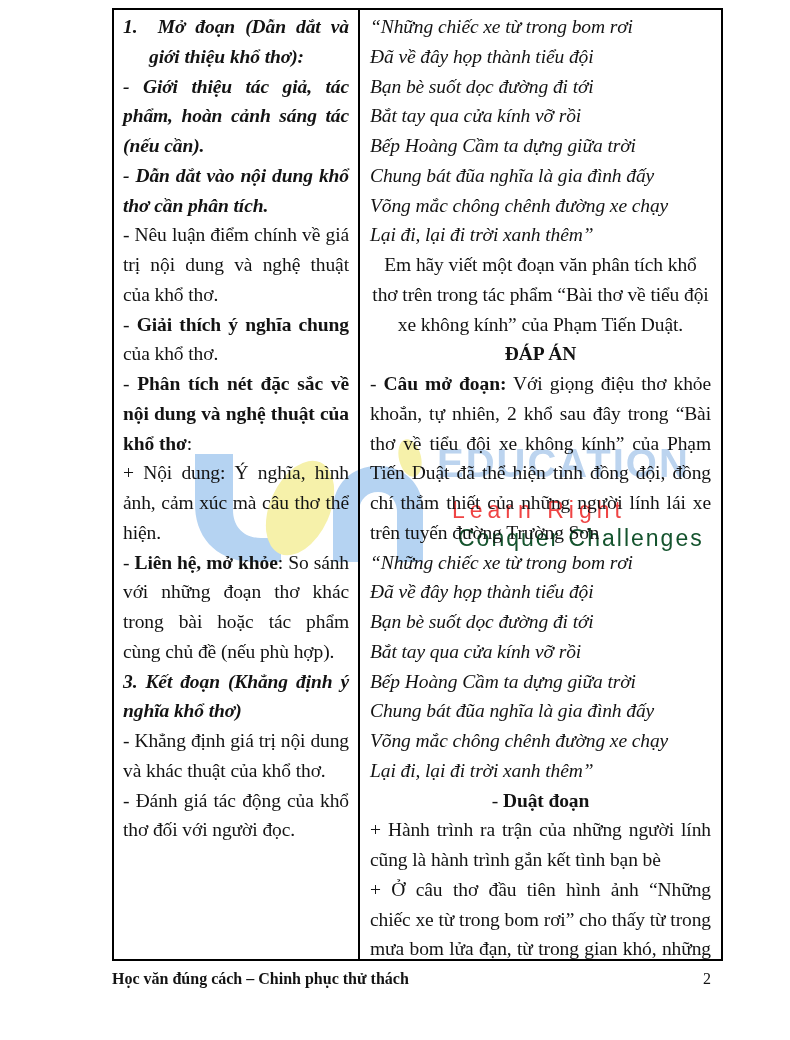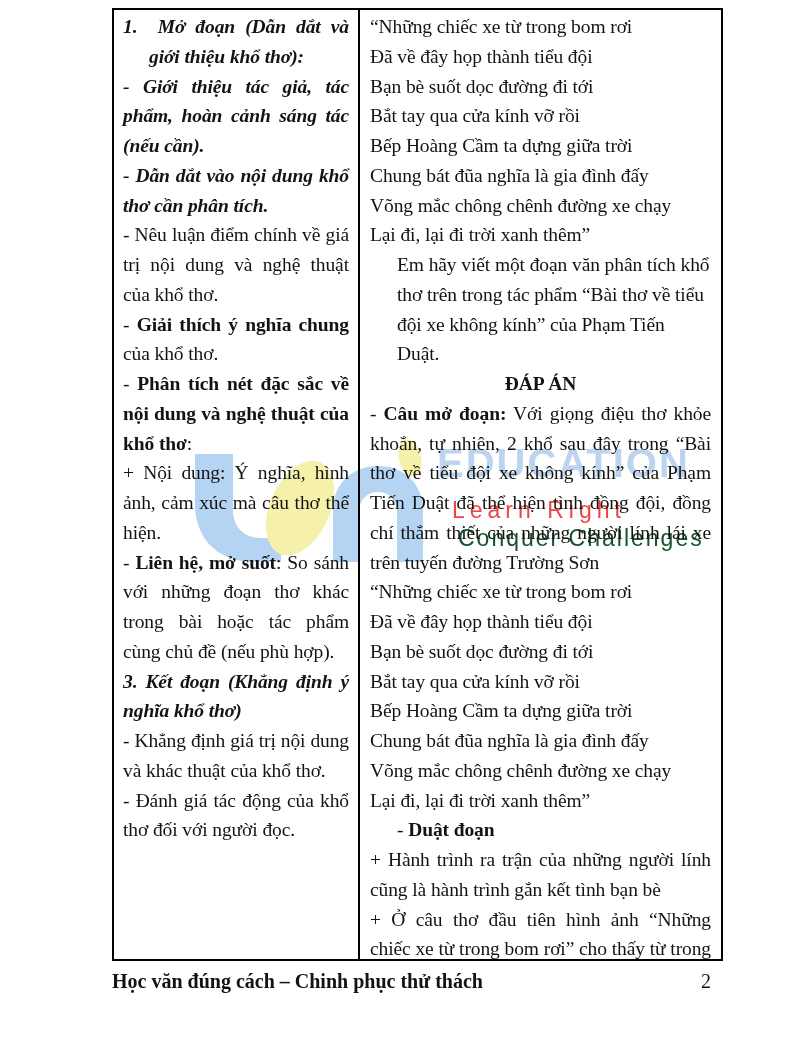--- a/index.html
+++ b/index.html
@@ -21,31 +21,31 @@
            font-size:23px;letter-spacing:2px;color:#14532d;}
 
   
   .doc-table{position:absolute;left:112px;top:8px;width:611px;height:953px;
              border:2px solid #000;box-sizing:border-box;display:flex;z-index:1;}
   .col{box-sizing:border-box;overflow:hidden;padding:2px 9px 12px 9px;}
   .col-left{width:246px;border-right:2px solid #000;}
   .col-right{flex:1;padding:2px 10px 0 10px;}
 
   .para{font-size:19.5px;line-height:29.75px;text-align:justify;letter-spacing:-0.1px;}
-  .para.poem{text-align:left;}
-  .para.leftal{text-align:left;margin-left:27px;}
+  .para.poem{text-align:left;font-style:italic;}
+  .para.leftal{text-align:center;}
   .para.center{text-align:center;}
   .para.hang{padding-left:26px;text-indent:-26px;}
   .b{font-weight:bold;}
   .bi{font-weight:bold;font-style:italic;}
 
   
   .footer{position:absolute;left:112px;top:970px;width:599px;z-index:1;
           display:flex;justify-content:space-between;align-items:baseline;
-          font-size:20px;}
+          font-size:16px;}
   .footer .slogan{font-weight:bold;}
   .footer .pageno{font-weight:normal;}
 </style>
 </head>
 <body>
 
 <div class="page">
 
   <div class="watermark">
     <svg class="wm-logo" viewBox="0 0 240 132" aria-hidden="true">
@@ -61,21 +61,21 @@
 
   <div class="doc-table">
     <div class="col col-left" id="col-left">
         <div class="para hang"><span class="bi">1.&nbsp;&nbsp;Mở đoạn (Dẫn dắt và giới thiệu khổ thơ):</span></div>
         <div class="para"><span class="bi">- Giới thiệu tác giả, tác phẩm, hoàn cảnh sáng tác (nếu cần).</span></div>
         <div class="para"><span class="bi">- Dẫn dắt vào nội dung khổ thơ cần phân tích.</span></div>
         <div class="para"><span>- Nêu luận điểm chính về giá trị nội dung và nghệ thuật của khổ thơ.</span></div>
         <div class="para"><span>- </span><span class="b">Giải thích ý nghĩa chung</span><span> của khổ thơ.</span></div>
         <div class="para"><span>- </span><span class="b">Phân tích nét đặc sắc về nội dung và nghệ thuật của khổ thơ</span><span>:</span></div>
         <div class="para"><span>+ Nội dung: Ý nghĩa, hình ảnh, cảm xúc mà câu thơ thể hiện.</span></div>
-        <div class="para"><span>- </span><span class="b">Liên hệ, mở suốt</span><span>: So sánh với những đoạn thơ khác trong bài hoặc tác phẩm cùng chủ đề (nếu phù hợp).</span></div>
+        <div class="para"><span>- </span><span class="b">Liên hệ, mở khỏe</span><span>: So sánh với những đoạn thơ khác trong bài hoặc tác phẩm cùng chủ đề (nếu phù hợp).</span></div>
         <div class="para"><span class="bi">3. Kết đoạn (Khẳng định ý nghĩa khổ thơ)</span></div>
         <div class="para"><span>- Khẳng định giá trị nội dung và khác thuật của khổ thơ.</span></div>
         <div class="para"><span>- Đánh giá tác động của khổ thơ đối với người đọc.</span></div>
       </div>
     <div class="col col-right" id="col-right">
         <div class="para poem"><span>“Những chiếc xe từ trong bom rơi</span></div>
         <div class="para poem"><span>Đã về đây họp thành tiểu đội</span></div>
         <div class="para poem"><span>Bạn bè suốt dọc đường đi tới</span></div>
         <div class="para poem"><span>Bắt tay qua cửa kính vỡ rồi</span></div>
         <div class="para poem"><span>Bếp Hoàng Cầm ta dựng giữa trời</span></div>

